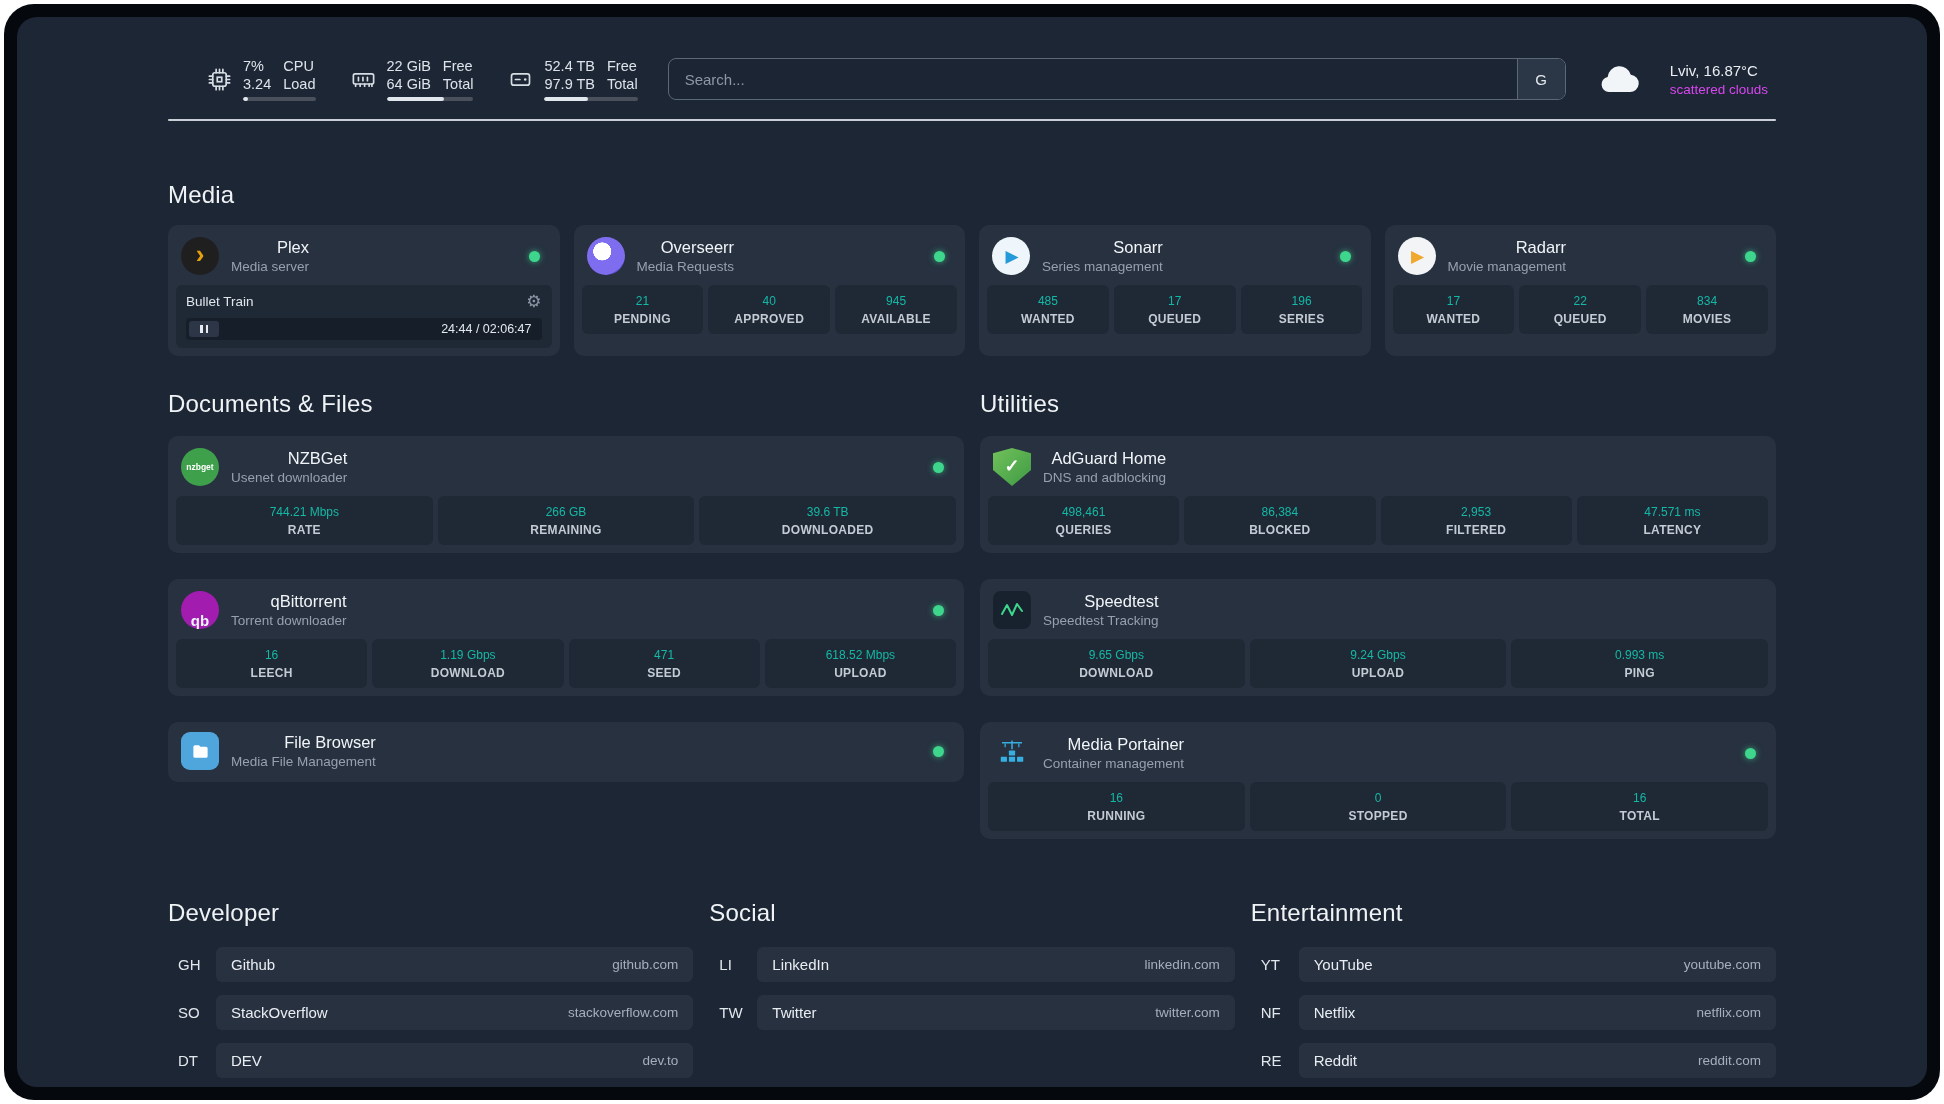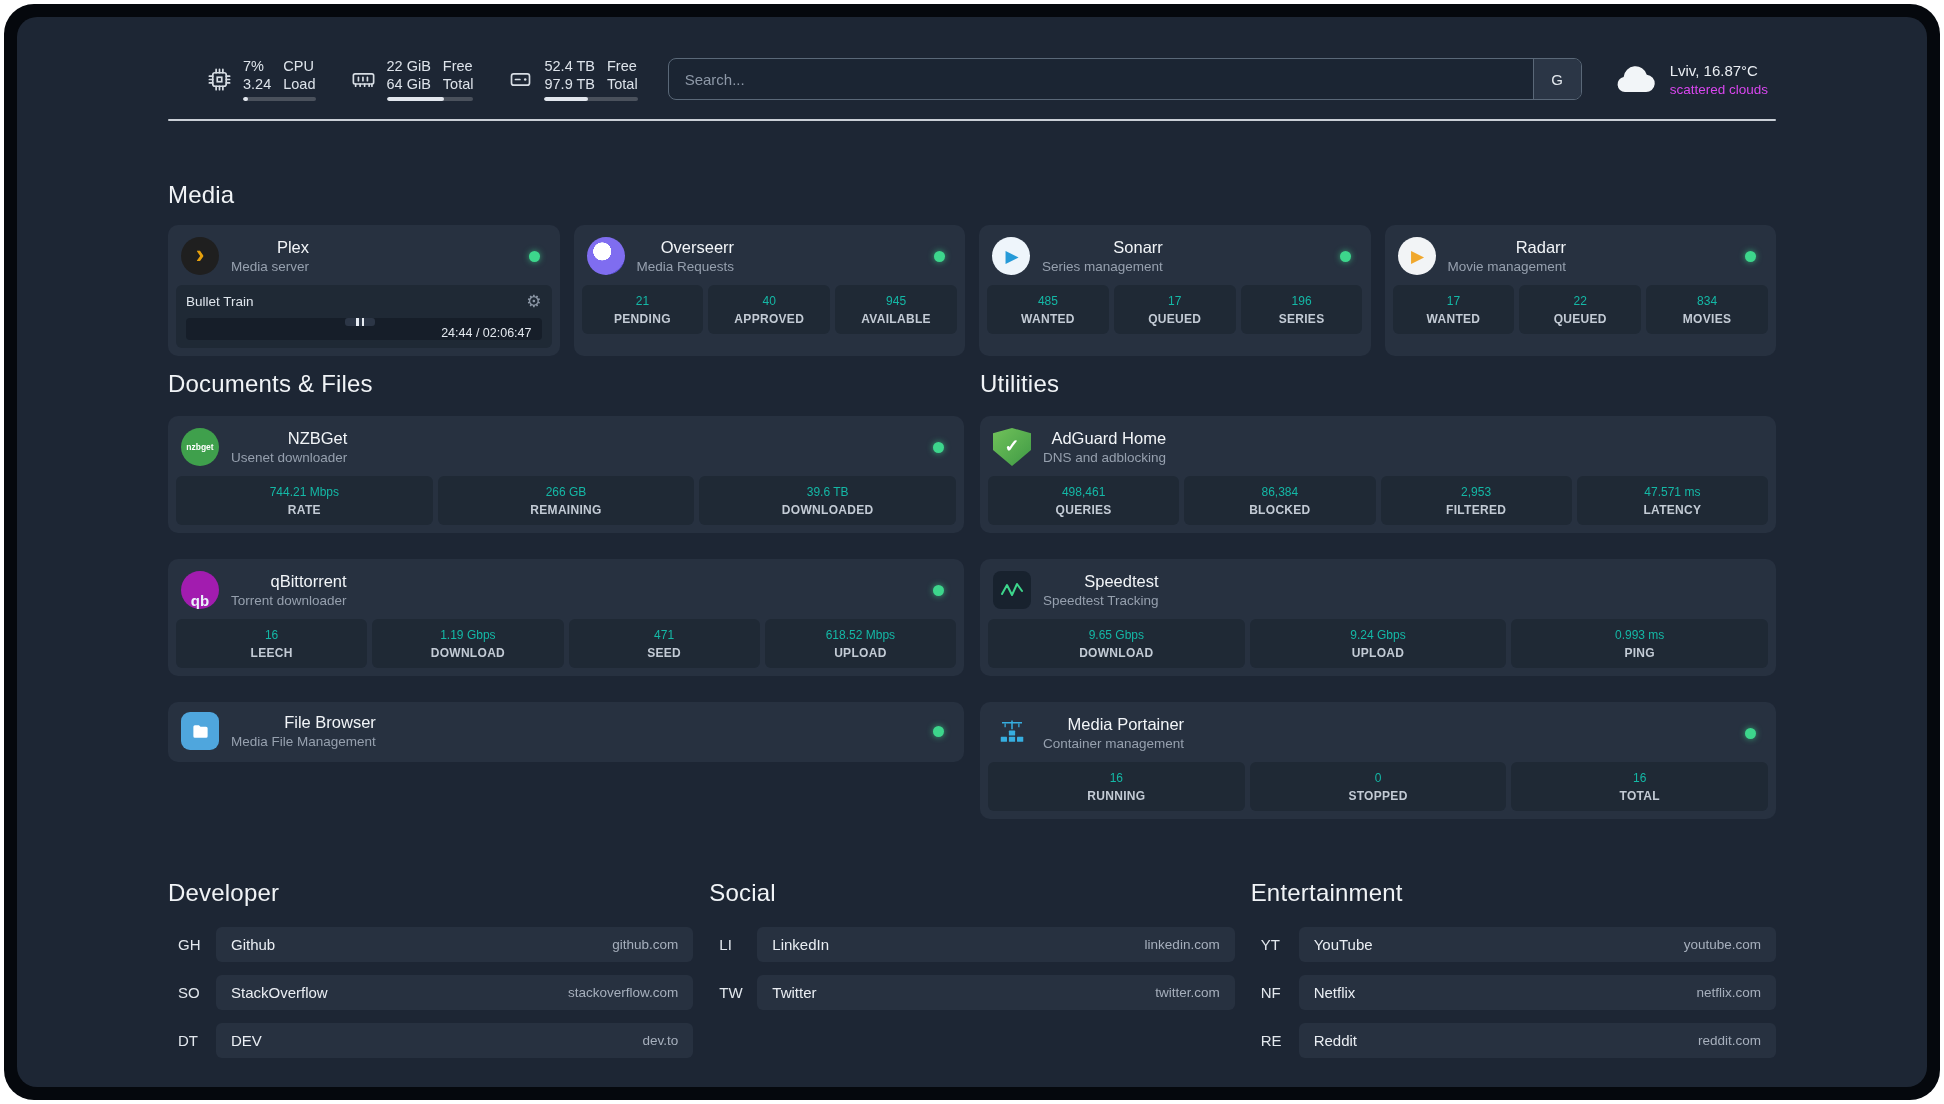--- a/index.html
+++ b/index.html
@@ -17,21 +17,21 @@
   .res-text { display: flex; gap: 12px; font-size: 14.5px; line-height: 18px; color: #dde3ea; }
   .res-col { display: flex; flex-direction: column; }
   .res-track { height: 4px; background: rgba(255,255,255,0.20); border-radius: 2px; margin-top: 4px; overflow: hidden; }
   .res-fill { height: 100%; background: #e2e7ee; border-radius: 2px; }
 
   .search { flex: 1; margin: 0 30px; height: 42px; border: 1px solid #5a6878; background: #1b2533; border-radius: 8px; display: flex; align-items: stretch; overflow: hidden; }
   .search input { flex: 1; background: transparent; border: none; outline: none; color: #cfd6df; font-size: 15px; padding: 0 16px; font-family: inherit; }
   .search input::placeholder { color: #8d98a7; }
   .search-btn { width: 48px; background: #2b3646; border-left: 1px solid #5a6878; color: #e3e8ee; display: flex; align-items: center; justify-content: center; font-size: 15px; cursor: pointer; }
 
-  .weather { display: flex; align-items: center; gap: 12px; }
+  .weather { display: flex; align-items: center; gap: 28px; }
   .weather svg { display: block; }
   .weather-loc { font-size: 15px; color: #eaeef3; }
   .weather-cond { font-size: 13.5px; color: #d946ef; margin-top: 3px; }
 
   .divider { height: 2px; background: #dde2e8; opacity: 0.9; margin-top: 18px; border-radius: 1px; }
 
   
   .section-title { font-size: 24px; font-weight: 500; color: #f0f3f6; letter-spacing: 0.2px; }
   .media-section { margin-top: 60px; }
   .media-grid { display: grid; grid-template-columns: repeat(4, 1fr); gap: 14px; margin-top: 16px; }
@@ -47,27 +47,27 @@
   .stats { display: flex; gap: 5px; }
   .stat { flex: 1; background: #1f2935; border-radius: 6px; text-align: center; padding: 9px 2px 8px; }
   .stat-value { font-size: 12px; color: #14b8a6; }
   .stat-label { font-size: 12px; font-weight: 700; color: #c3cbd5; margin-top: 4px; letter-spacing: 0.3px; }
 
   
   .player { background: #1f2935; border-radius: 6px; padding: 8px 10px; }
   .player-top { display: flex; align-items: center; }
   .player-title { font-size: 13.5px; color: #dfe5ec; }
   .gear { margin-left: auto; color: #8c97a6; font-size: 17px; line-height: 1; cursor: pointer; }
-  .player-bar { margin-top: 8px; background: #161e29; border-radius: 4px; height: 22px; display: flex; align-items: center; padding: 0 10px 0 3px; flex-direction: column; }
+  .player-bar { margin-top: 8px; background: #161e29; border-radius: 4px; height: 22px; display: flex; align-items: center; padding: 0 10px 0 3px; }
   .pause-btn { width: 30px; height: 16px; background: #2c3646; border-radius: 3px; display: flex; align-items: center; justify-content: center; gap: 3px; cursor: pointer; }
   .pause-btn i { width: 2.5px; height: 8px; background: #e6ebf1; display: block; }
   .player-time { margin-left: auto; font-size: 12.5px; color: #e3e8ee; }
 
   
-  .two-col { display: grid; grid-template-columns: 1fr 1fr; gap: 16px 16px; margin-top: 14px; }
+  .two-col { display: grid; grid-template-columns: 1fr 1fr; gap: 16px 16px; margin-top: 34px; }
   .col .section-title { margin-bottom: 18px; }
   .col .card + .card { margin-top: 26px; }
   .card.compact .card-head { padding-bottom: 4px; padding-top: 2px; }
 
   
   .icon-plex { background: #1f1f1f; }
   .icon-plex span { color: #e5a00d; font-size: 26px; font-weight: 700; line-height: 1; margin-top: -4px; }
   .icon-overseerr { background: radial-gradient(circle at 40% 38%, #ffffff 0 27%, #7f6df0 28% 72%, #5f54d8 73% 100%); }
   .icon-sonarr { background: #eef5fb; }
   .icon-sonarr span { color: #259ad8; font-size: 17px; margin-left: 2px; }

